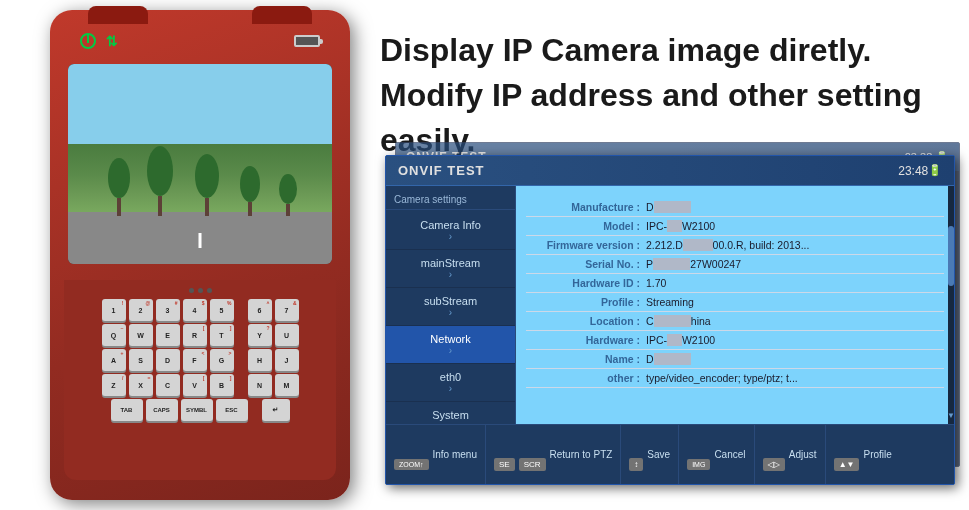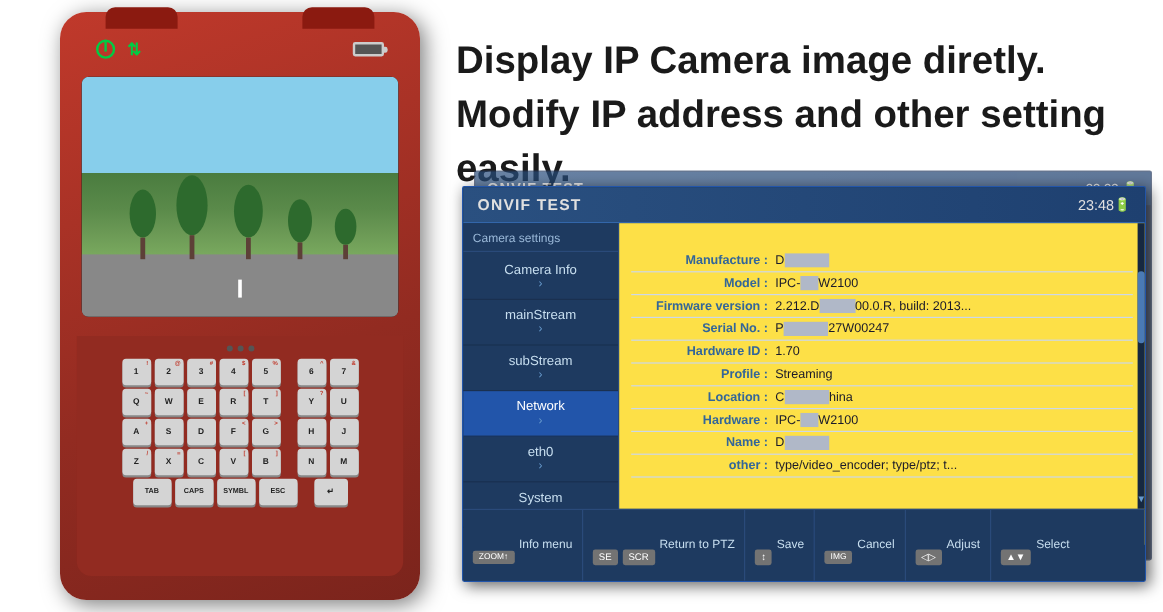--- a/index.html
+++ b/index.html
@@ -339,22 +339,22 @@
     }
 
     .menu-arrow {
       color: #6699cc;
       font-size: 10px;
     }
 
     
     .info-panel {
       flex: 1;
-      background: #fde047;
-      padding: 22px 10px;
+      background: #7dd3fc;
+      padding: 12px 10px;
       overflow-y: auto;
     }
 
     .info-row {
       display: flex;
       font-size: 10.5px;
       padding: 3px 0;
       border-bottom: 1px solid #ccd8e8;
     }
 
@@ -648,16 +648,16 @@
     <div class="bottom-section">
       <span class="bottom-key" style="font-size:7px;">IMG</span>
       <span class="bottom-label">Cancel</span>
     </div>
     <div class="bottom-section">
       <span class="bottom-key">◁▷</span>
       <span class="bottom-label">Adjust</span>
     </div>
     <div class="bottom-section">
       <span class="bottom-key">▲▼</span>
-      <span class="bottom-label">Select</span>
+      <span class="bottom-label">Profile</span>
     </div>
   </div>
 </div>
 
 </body></html>

